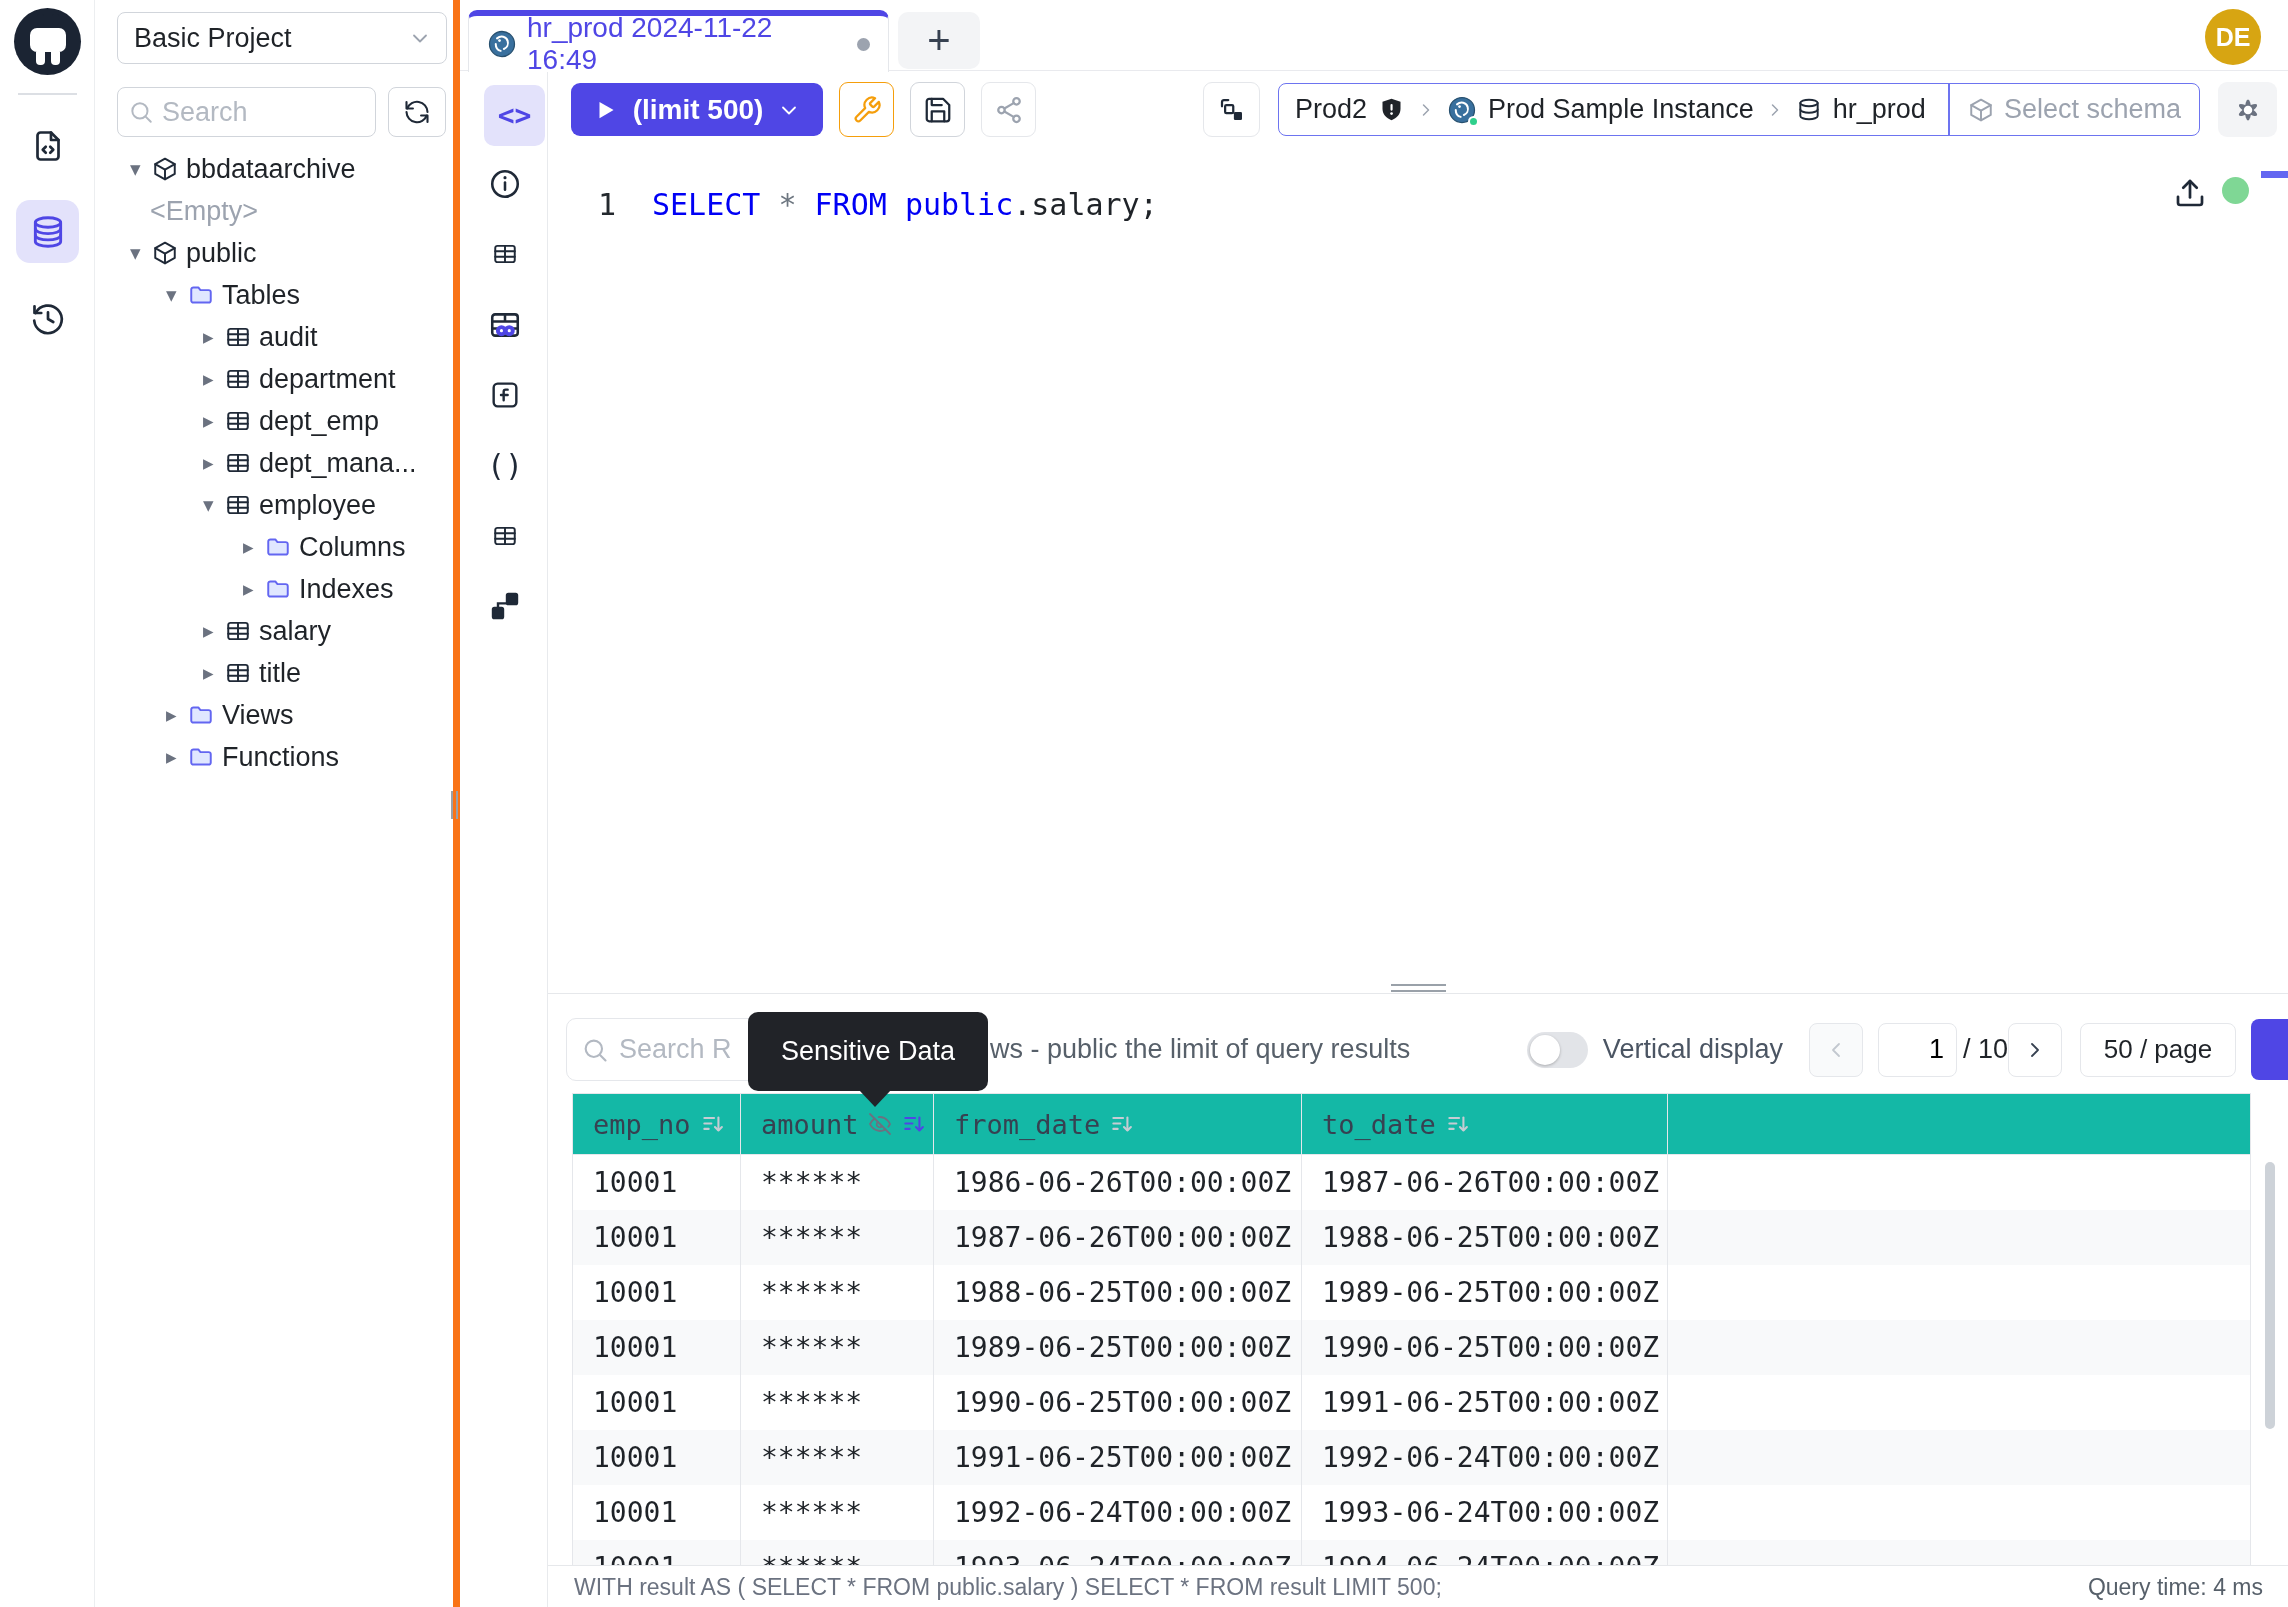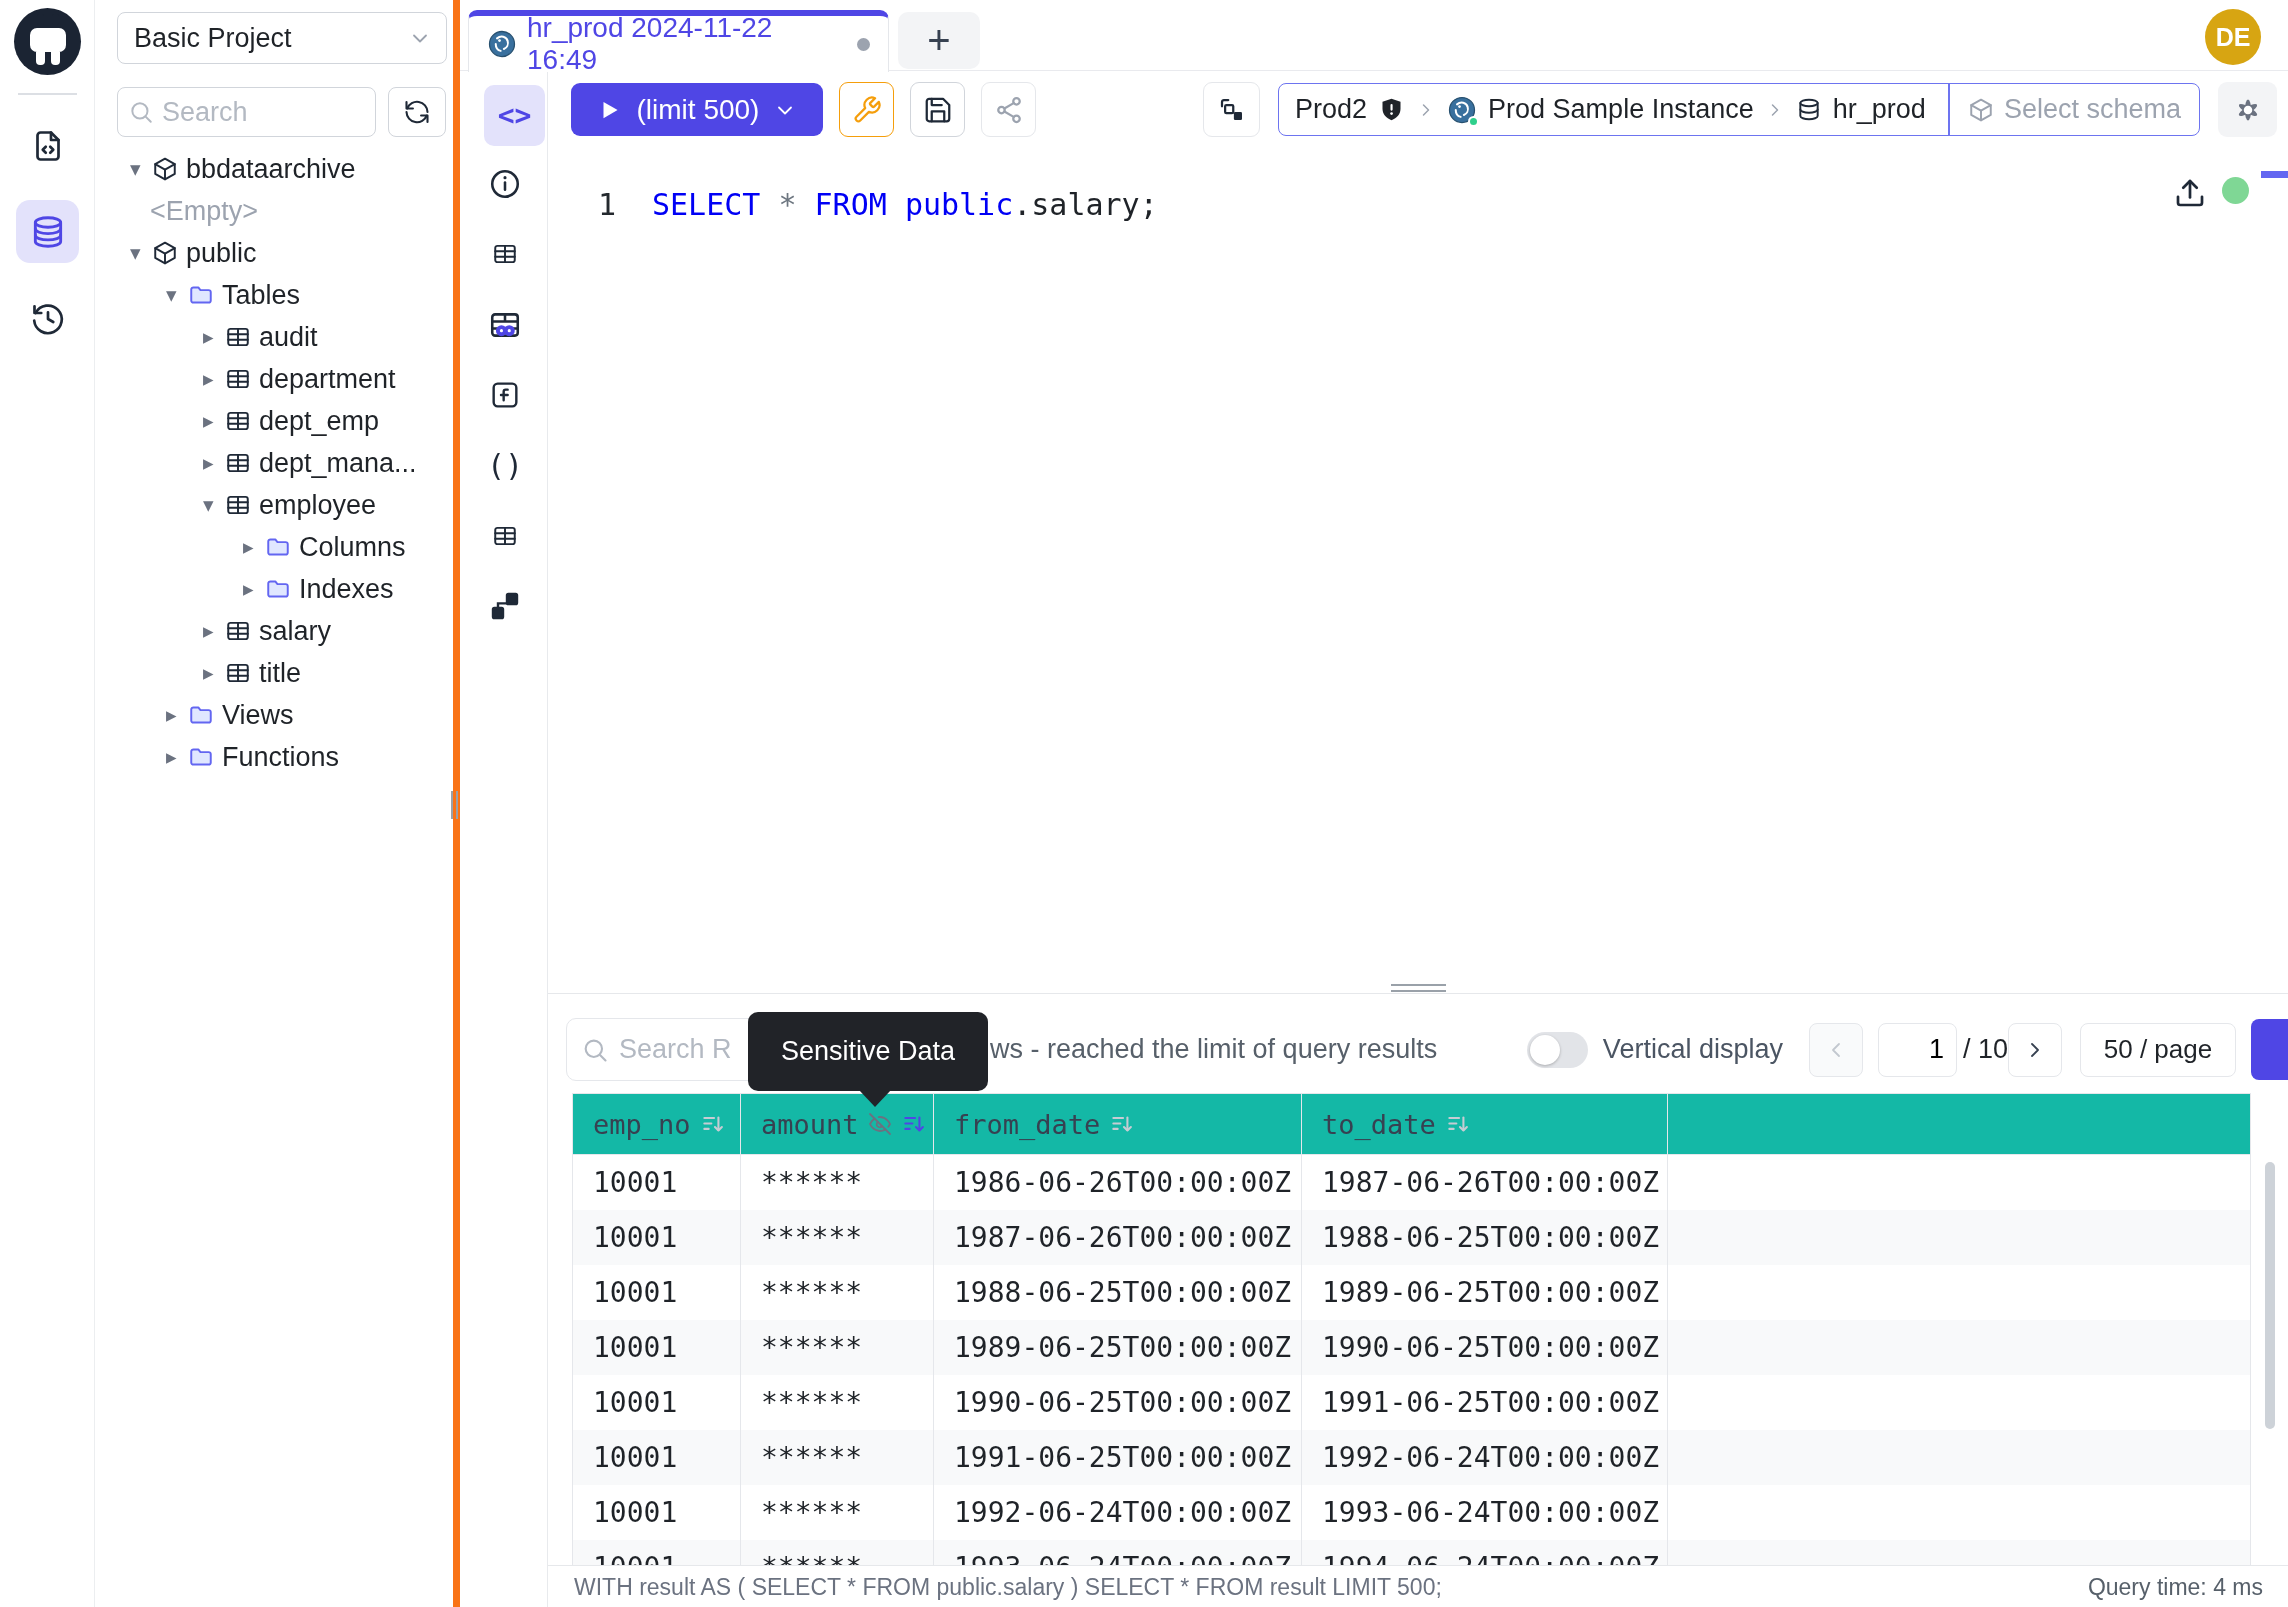--- a/index.html
+++ b/index.html
@@ -60,21 +60,21 @@
 
   #toolcol{left:0;top:71px;width:88px;height:1537px;border-right:1px solid #e8eaed}
   #codebtn{left:24px;top:14px;width:61px;height:61px;background:var(--indigo-lt);border-radius:10px;
     display:flex;align-items:center;justify-content:center;color:var(--indigo);
     font-family:"DejaVu Sans Mono",monospace;font-size:28px;font-weight:bold}
   .toolbtn{position:absolute;left:27px;width:36px;height:36px;display:flex;align-items:center;justify-content:center}
   .paren{font-family:"DejaVu Sans Mono",monospace;font-size:30px;color:#1f2937}
 
   #toolbar{left:88px;top:71px;right:0;height:77px;display:flex;align-items:center;padding:0 12px 0 23px}
   #runbtn{width:252px;height:53px;background:var(--indigo);border-radius:9px;color:#fff;
-    display:flex;align-items:center;justify-content:center;gap:14px;font-size:28px;font-weight:400}
+    display:flex;align-items:center;justify-content:center;gap:14px;font-size:28px;font-weight:700}
   .tbtn{width:55px;height:55px;border:1px solid var(--bd-mid);border-radius:9px;margin-left:16px;
     display:flex;align-items:center;justify-content:center}
   .tbtn.amber{border-color:var(--amber)}
   .tbtn.ghost{border-color:var(--bd)}
   #tb-right{margin-left:auto;display:flex;align-items:center}
   #batchbtn{width:57px;height:55px;border:1px solid var(--bd);border-radius:9px;
     display:flex;align-items:center;justify-content:center;margin-right:18px}
   #crumb{width:922px;height:53px;border:1.5px solid var(--indigo-bd);border-radius:8px;
     display:flex;align-items:center;margin-right:18px}
   #crumb .seg1{display:flex;align-items:center;gap:11px;padding:0 16px;font-size:27px;flex:1;white-space:nowrap}
@@ -534,21 +534,21 @@
         <i></i>
         <i></i>
       </div>
     <div id="rsearch" class="abs">
       <svg class="ic" style="stroke:#b3b9c2" width="28" height="28" viewBox="0 0 24 24">
           <circle cx="11" cy="11" r="7"></circle>
           <path d="M16.5 16.5 21 21"></path>
         </svg>
       <input placeholder="Search R" style="">
     </div>
-    <div id="rsummary" class="abs">ws  -  reached the limit of query results</div>
+    <div id="rsummary" class="abs">ws  -  public the limit of query results</div>
     <div id="rcontrols" class="abs">
       <div class="toggle">
           <div class="knob"></div>
         </div>
       <span id="vlabel">Vertical display</span>
       <div class="pgbtn disabled">
         <svg class="ic" style="stroke:#c3c8cf" width="24" height="24" viewBox="0 0 24 24">
             <path d="m15 6-6 6 6 6"></path>
           </svg>
       </div>

